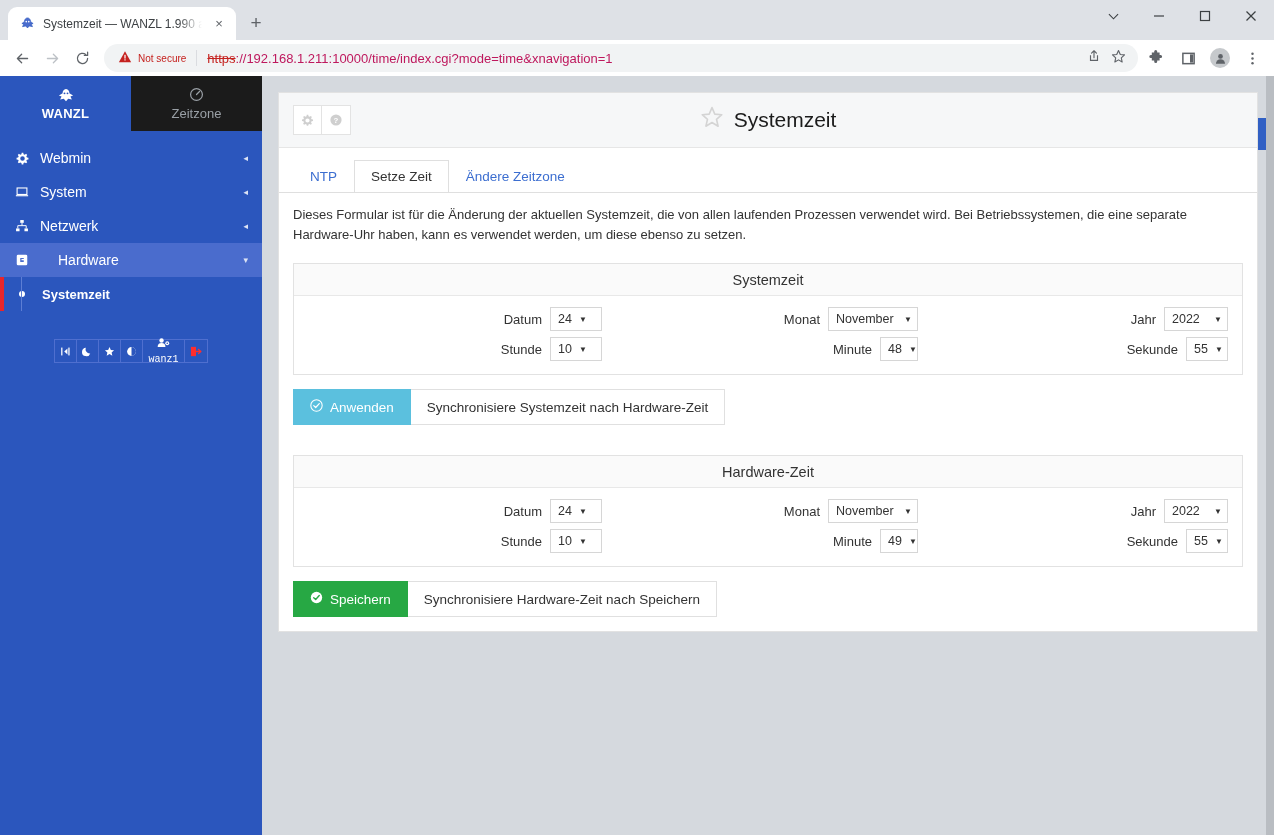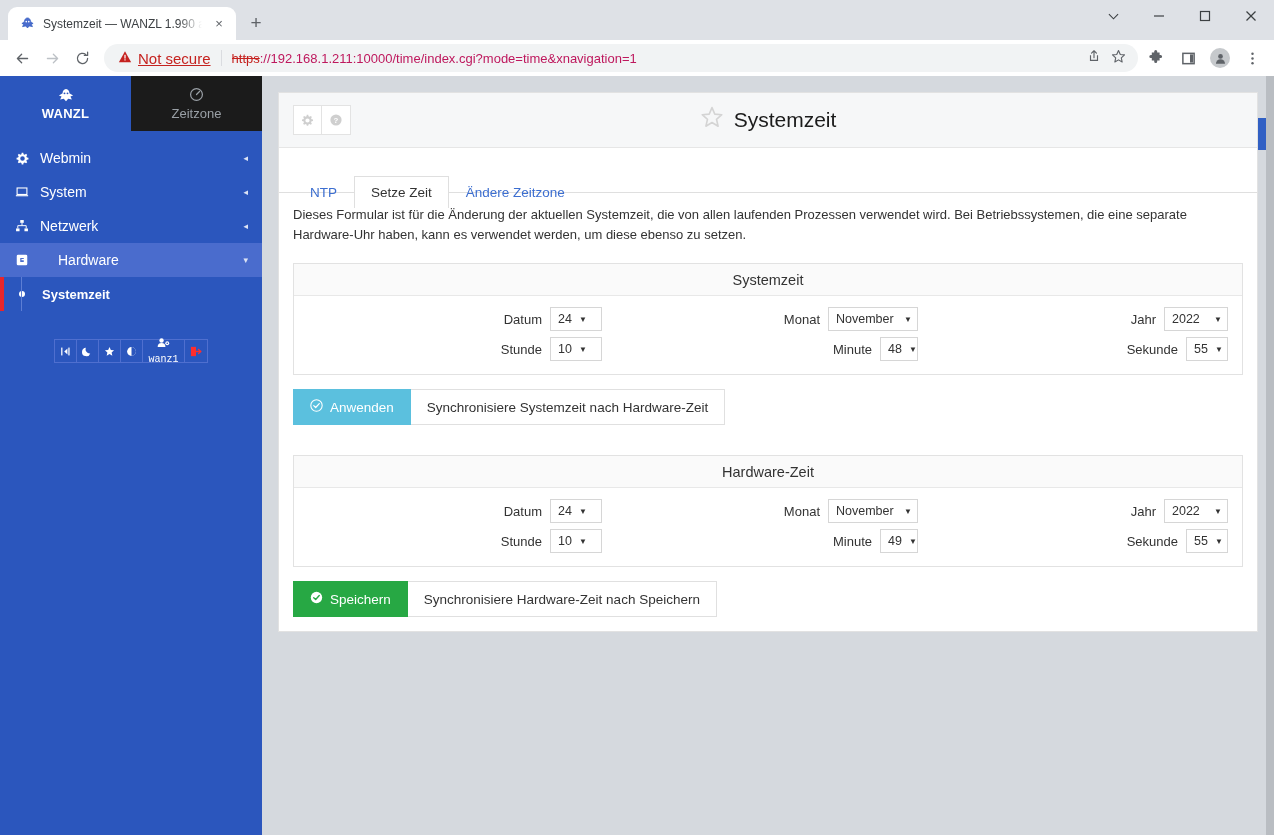--- a/index.html
+++ b/index.html
@@ -32,21 +32,21 @@
   .wc { width:46px; height:32px; display:flex; align-items:center; justify-content:center; color:#3c4043; }
   .wc svg { display:block; }
 
   .toolbar { height:36px; background:#fff; display:flex; align-items:center; padding:0 8px; gap:2px; }
   .tbtn { width:28px; height:28px; display:flex; align-items:center; justify-content:center; color:#5f6368; flex:0 0 28px; }
   .tbtn.fwd { color:#bdc1c6; }
   .omnibox {
     flex:1 1 auto; height:28px; background:#f1f3f4; border-radius:14px;
     display:flex; align-items:center; padding:0 12px 0 14px; margin-left:6px; gap:0; min-width:0;
   }
-  .not-secure { display:flex; align-items:center; gap:6px; color:#c5221f; font-size:15px; white-space:nowrap;text-decoration:underline; }
+  .not-secure { display:flex; align-items:center; gap:6px; color:#c5221f; font-size:10px; white-space:nowrap; }
   .omni-sep { width:1px; height:16px; background:#dadce0; margin:0 10px; }
   .url { font-size:13px; color:#202124; white-space:nowrap; overflow:hidden; text-overflow:ellipsis; }
   .url .scheme { color:#c5221f; text-decoration: line-through; }
   .url .path { color:#be185d; }
   .omni-right { margin-left:auto; display:flex; align-items:center; gap:10px; padding-left:8px; }
   .tb-right { display:flex; align-items:center; gap:4px; padding-left:2px; }
   .avatar-btn { width:20px; height:20px; border-radius:50%; background:#c6c9cc; display:flex; align-items:center; justify-content:center; }
 
   
   .viewport { flex:1 1 auto; display:flex; background:#d5d9de; position:relative; overflow:hidden; }
@@ -94,21 +94,21 @@
   .card { position:absolute; left:16px; top:16px; width:980px; background:#fff; border:1px solid #e2e2e2; }
 
   .card-head { height:55px; background:#f6f7f8; border-bottom:1px solid #e6e6e6; display:flex; align-items:center; padding:0 14px; position:relative; }
   .iconbtns { display:flex; border:1px solid #e3e3e3; background:#fff; }
   .iconbtn { width:28px; height:28px; display:flex; align-items:center; justify-content:center; color:#cfcfcf; font-size:13px; border-right:1px solid #e3e3e3; }
   .iconbtn:last-child { border-right:none; }
   .page-title { position:absolute; left:0; right:0; text-align:center; font-size:21px; color:#1b1b1b; display:flex; align-items:center; justify-content:center; gap:10px; pointer-events:none; }
   .page-title .star { color:#d4d4d4; font-size:24px; }
 
   .tabs { display:flex; padding:12px 0 0 14px; gap:0; border-bottom:1px solid #dfdfdf; }
-  .tabitem { padding:8px 16px; font-size:13.5px; color:#3c6ed0; background:transparent; border:1px solid transparent; border-bottom:none; position:relative; top:16px; }
+  .tabitem { padding:8px 16px; font-size:13.5px; color:#3c6ed0; background:transparent; border:1px solid transparent; border-bottom:none; position:relative; top:0; }
   .tabitem.active { color:#333; background:#fff; border-color:#dfdfdf; }
 
   .desc { padding:12px 14px 10px 14px; font-size:13px; color:#333; line-height:1.55; }
 
   .panel { margin:8px 14px 0 14px; border:1px solid #e2e2e2; }
   .panel-head { height:32px; background:#fafafa; border-bottom:1px solid #e8e8e8; display:flex; align-items:center; justify-content:center; font-size:14.5px; color:#333; }
   .panel-body { padding:8px 0 10px 0; }
   .row { display:flex; align-items:center; height:30px; }
   .field { flex:1 1 33.333%; display:flex; align-items:center; justify-content:flex-end; padding-right:8px; gap:8px; }
   .field .flabel { font-size:13px; color:#333; }

